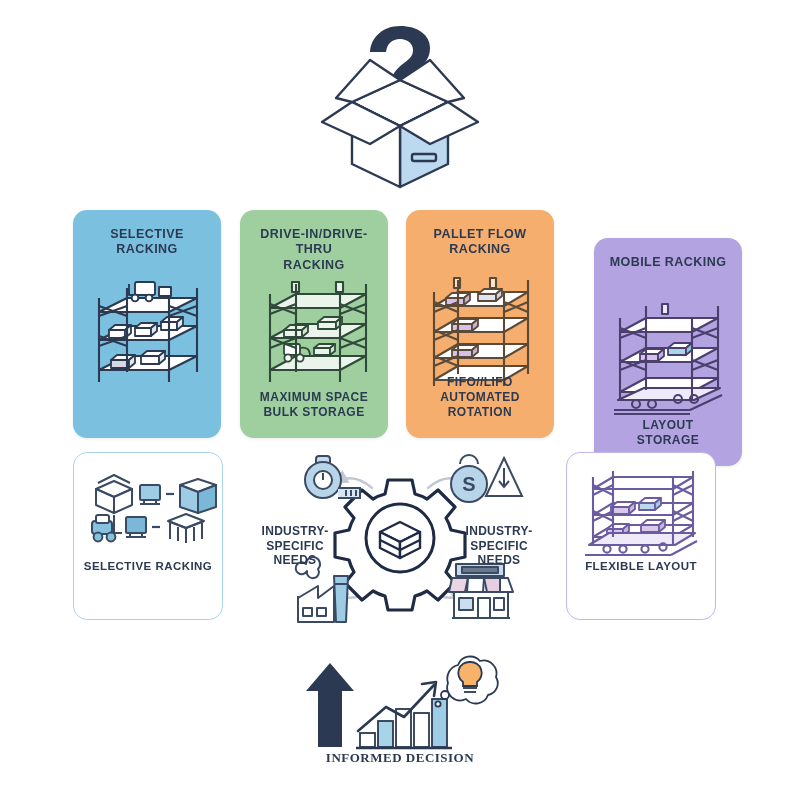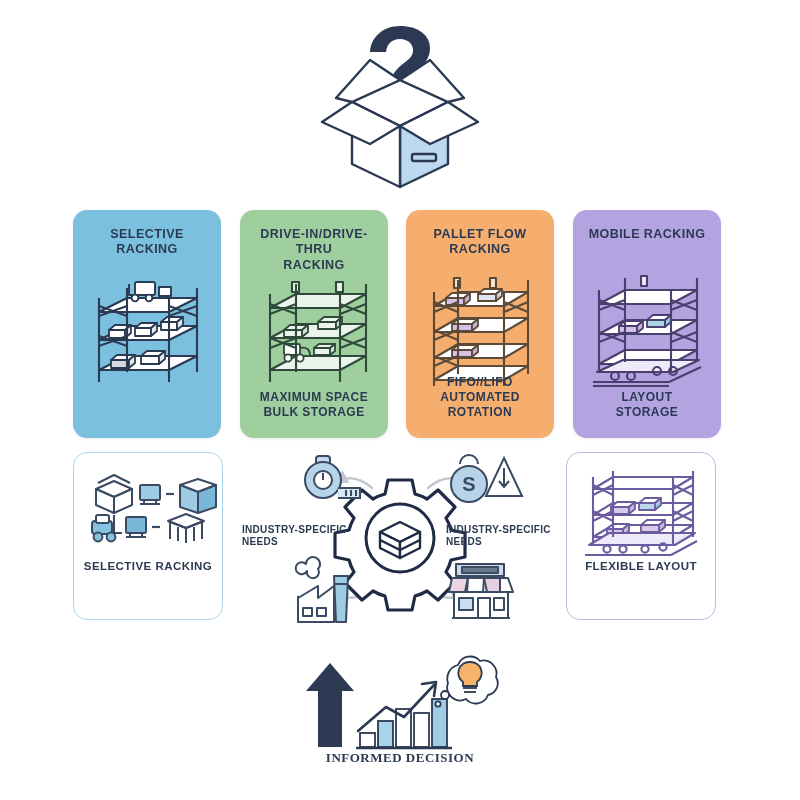--- a/index.html
+++ b/index.html
@@ -32,37 +32,37 @@
     position:absolute;top:210px;width:148px;height:228px;
     border-radius:14px;
     box-shadow:0 1px 3px rgba(40,55,80,.10);
   }
   .card .ttl{position:absolute;left:8px;right:8px;top:17px;}
   .card .cap{position:absolute;left:8px;right:8px;bottom:18px;text-align:center;}
   .card .art{position:absolute;left:0;right:0;top:62px;height:120px;}
   #card-0{left:73px;}
   #card-1{left:240px;}
   #card-2{left:406px;}
-  #card-3{left:573px;}
+  #card-3{left:594px;margin-top:28px;}
 
   
   .wcard{
     position:absolute;top:452px;width:148px;height:166px;
     border-radius:14px;background:#fff;
   }
   #wcard-left{left:73px;border:1.6px solid #a9d4ec;}
   #wcard-right{left:566px;border:1.6px solid #c3b6ea;}
   .wcard .cap{position:absolute;left:6px;right:6px;bottom:46px;font-size:11.5px;}
   .wcard .art{position:absolute;left:0;right:0;top:14px;height:92px;}
 
   
   #cluster{left:246px;top:448px;width:308px;height:180px;}
   .needlbl{
-    position:absolute;width:106px;font-size:10px;font-weight:700;
-    letter-spacing:.3px;line-height:1.22;color:#2b3a52;
+    position:absolute;width:106px;font-size:12px;font-weight:700;
+    letter-spacing:.3px;text-align:center;line-height:1.22;color:#2b3a52;
   }
   #need-left{left:-4px;top:76px;}
   #need-right{left:200px;top:76px;}
 
   
   #bottom{left:300px;top:655px;width:200px;height:105px;}
   #bottom-cap{
     position:absolute;left:230px;top:750px;width:340px;
     font-size:13px;font-weight:700;letter-spacing:.5px;
     text-align:center;color:#2b3a52;font-family:Liberation Serif, serif;

